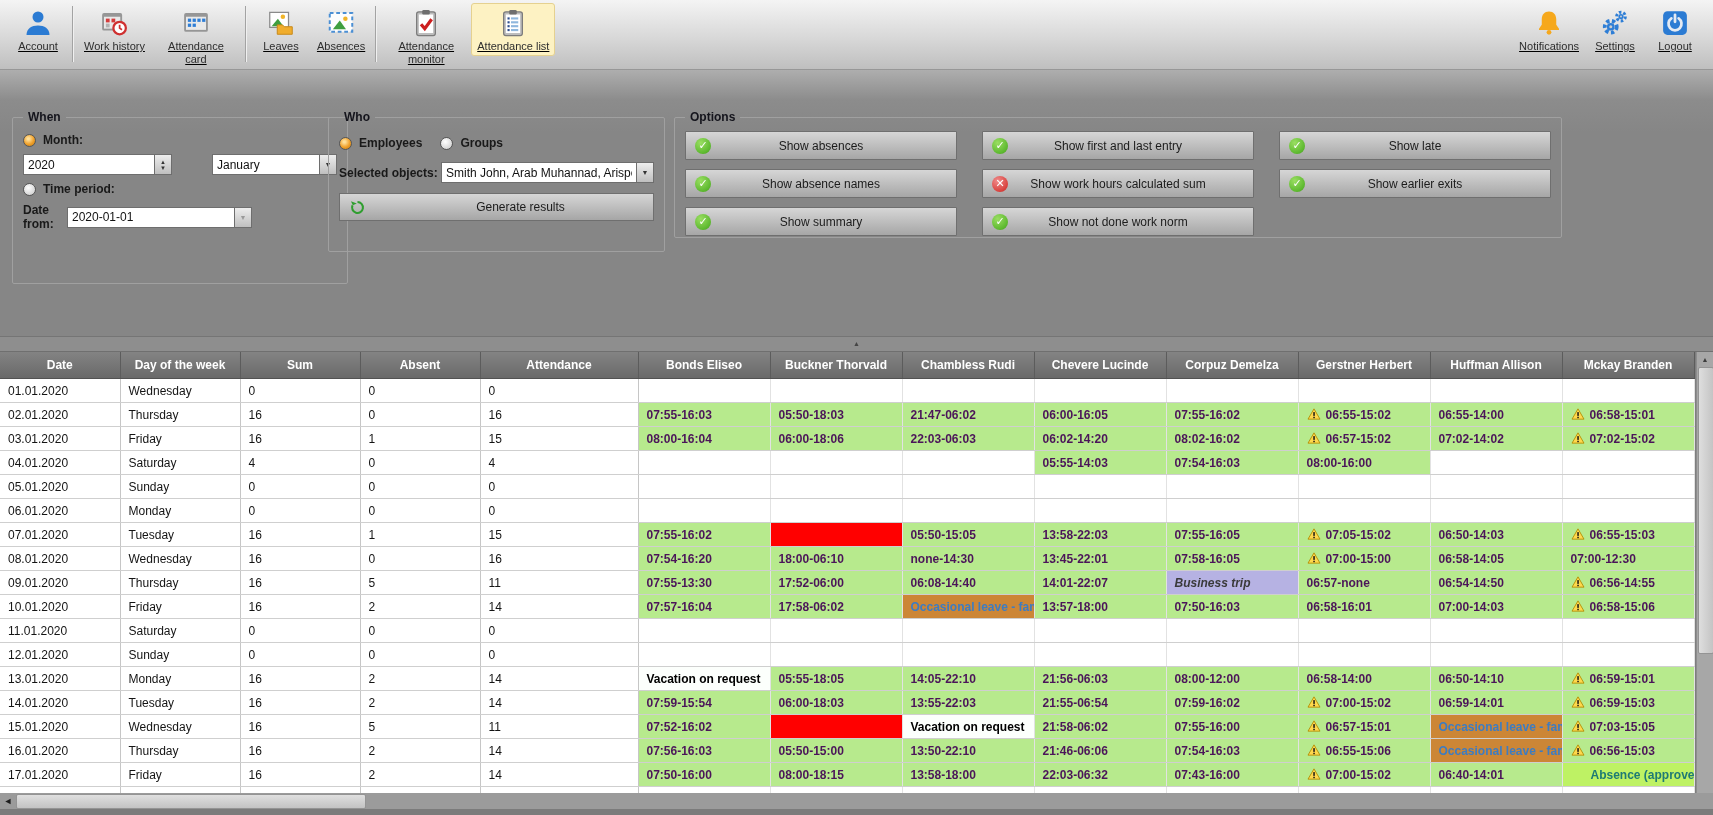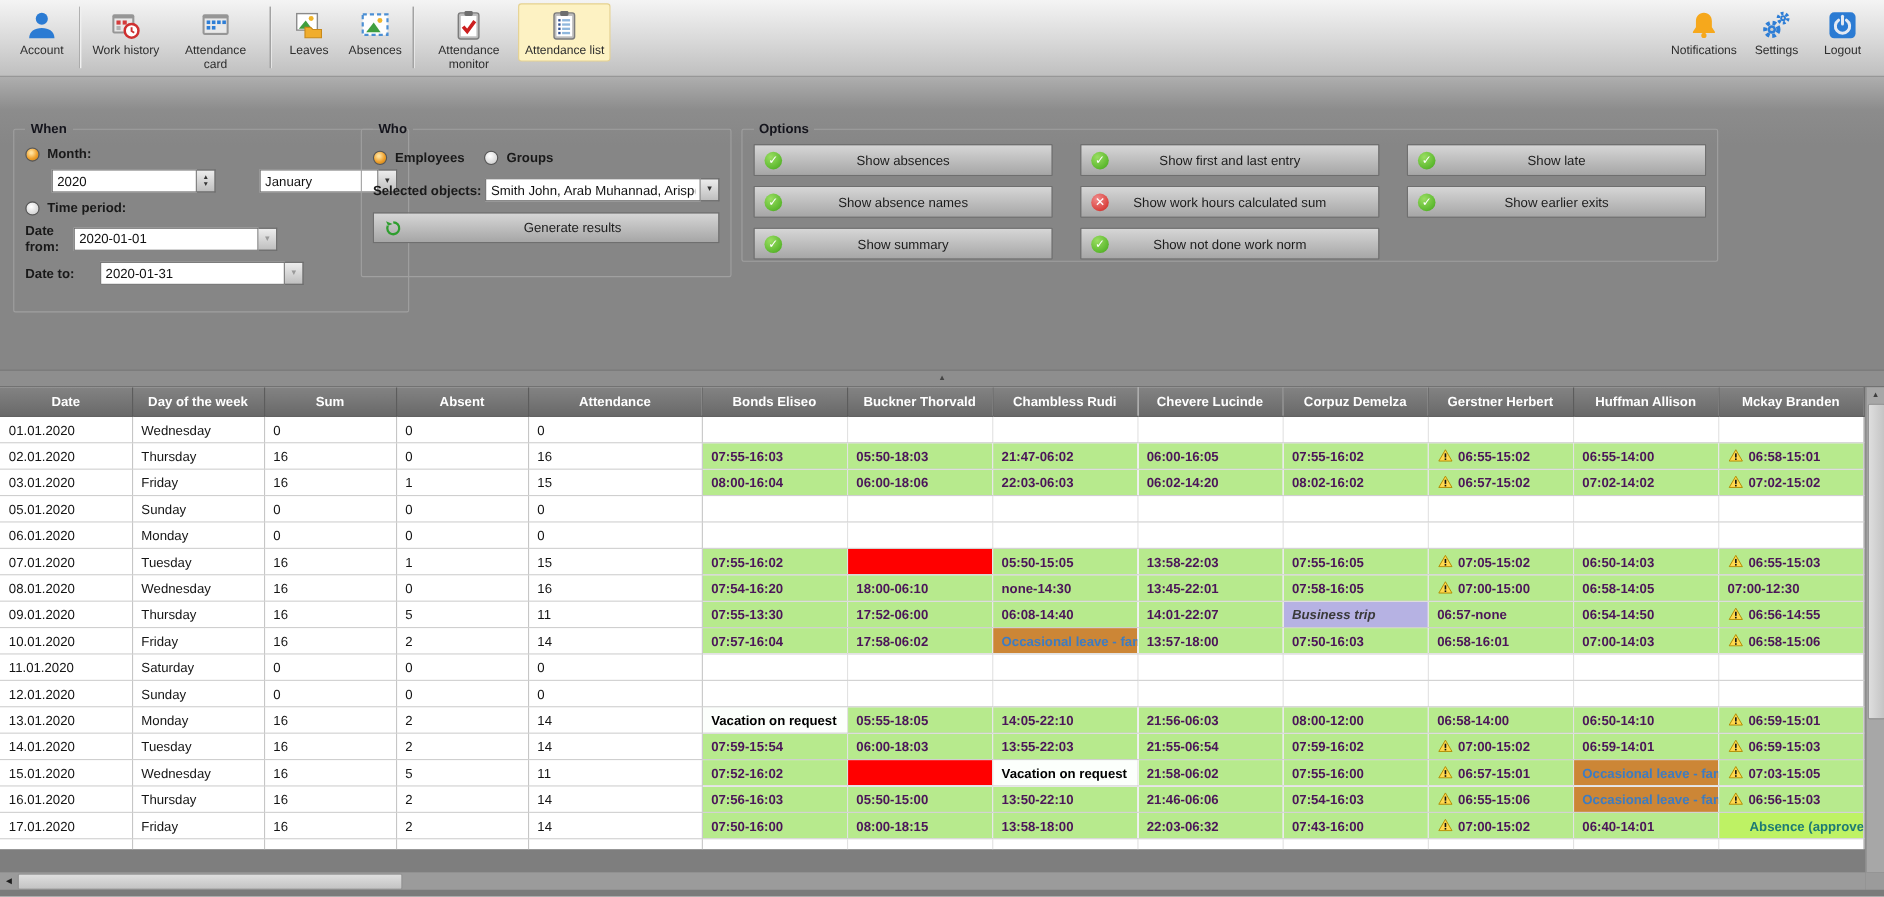--- a/index.html
+++ b/index.html
@@ -2,21 +2,21 @@
 <html><head>
 <meta charset="utf-8">
 <style>
   html,body{margin:0;padding:0;}
   body{width:1713px;height:815px;overflow:hidden;position:relative;
        font-family:"Liberation Sans","DejaVu Sans",sans-serif;background:#7e7e7e;}
 
   
   .toolbar{position:absolute;left:0;top:0;width:1713px;height:70px;box-sizing:border-box;
     background:linear-gradient(#f4f4f4,#d8d8d8 55%,#bfbfbf);border-bottom:1px solid #979797;
-    display:flex;align-items:flex-start;padding:3px 8px 0;}
+    display:flex;align-items:flex-start;padding:3px 8px 0;text-decoration:underline;}
   .tb-btn{display:flex;flex-direction:column;align-items:center;min-width:48px;max-width:78px;
     padding:2px 5px;border:1px solid transparent;border-radius:3px;cursor:pointer;}
   .tb-btn.selected{background:#fdf2c3;border-color:#e5d190;}
   .tb-ic{height:34px;display:flex;align-items:center;justify-content:center;}
   .tb-lbl{font-size:11px;color:#2e2e2e;text-align:center;line-height:1.15;}
   .tb-sep{width:2px;height:56px;margin:3px 4px 0;background:linear-gradient(90deg,#a3a3a3 50%,#f0f0f0 50%);}
   .tb-spacer{flex:1;}
 
   
   .filterbar{position:absolute;left:0;top:70px;width:1713px;height:266px;
@@ -232,47 +232,40 @@
   <div class="filterbar">
 
     <fieldset class="gbox gbox-when">
       <legend>When</legend>
       <div class="frow">
         <span class="radio checked"></span>
         <span class="flabel">Month:</span>
       </div>
       <div class="frow">
         <span class="combo">
-          <input class="tinput" style="width: 132px; margin-left: 24px;" readonly="" value="2020">
+          <input class="tinput" style="width: 132px;" readonly="" value="2020">
           <span class="spin">
               <span>▲</span>
               <span>▼</span>
             </span>
         </span>
         <span style="width:16px"></span>
         <span class="combo">
           <input class="tinput" style="width: 108px; margin-left: 24px;" readonly="" value="January">
           <span class="dd">▼</span>
         </span>
       </div>
       <div class="frow">
         <span class="radio"></span>
         <span class="flabel">Time period:</span>
       </div>
       <div class="frow">
         <span class="flabel" style="width:44px">Date from:</span>
         <span class="combo">
           <input class="tinput" style="width: 168px;" readonly="" value="2020-01-01">
-          <span class="dd disabled">▼</span>
-        </span>
-      </div>
-      <div class="frow">
-        <span class="flabel" style="width:68px">Date to:</span>
-        <span class="combo">
-          <input class="tinput" style="width: 168px;" readonly="" value="2020-01-31">
           <span class="dd disabled">▼</span>
         </span>
       </div>
     </fieldset>
 
     <fieldset class="gbox gbox-who">
       <legend>Who</legend>
       <div class="frow" style="margin-top:10px">
         <span class="radio checked"></span>
         <span class="flabel">Employees</span>
@@ -431,20 +424,35 @@
                 <rect x="7.2" y="10.2" width="1.7" height="1.7" fill="#111"></rect>
               </svg><span>06:57-15:02</span></td>
             <td class="k-time"><span>07:02-14:02</span></td>
             <td class="k-time"><svg class="warn" width="14" height="12" viewBox="0 0 16 14">
                 <path d="M8 1 L15 13 H1 Z" fill="#ffd84d" stroke="#b08a00"></path>
                 <rect x="7.2" y="4.8" width="1.7" height="4.4" fill="#111"></rect>
                 <rect x="7.2" y="10.2" width="1.7" height="1.7" fill="#111"></rect>
               </svg><span>07:02-15:02</span></td>
           </tr>
           <tr>
+            <td class="sumcol">04.01.2020</td>
+            <td class="sumcol">Saturday</td>
+            <td class="sumcol">4</td>
+            <td class="sumcol">0</td>
+            <td class="sumcol">4</td>
+            <td></td>
+            <td></td>
+            <td></td>
+            <td class="k-time"><span>05:55-14:03</span></td>
+            <td class="k-time"><span>07:54-16:03</span></td>
+            <td class="k-time"><span>08:00-16:00</span></td>
+            <td></td>
+            <td></td>
+          </tr>
+          <tr>
             <td class="sumcol">05.01.2020</td>
             <td class="sumcol">Sunday</td>
             <td class="sumcol">0</td>
             <td class="sumcol">0</td>
             <td class="sumcol">0</td>
             <td></td>
             <td></td>
             <td></td>
             <td></td>
             <td></td>

